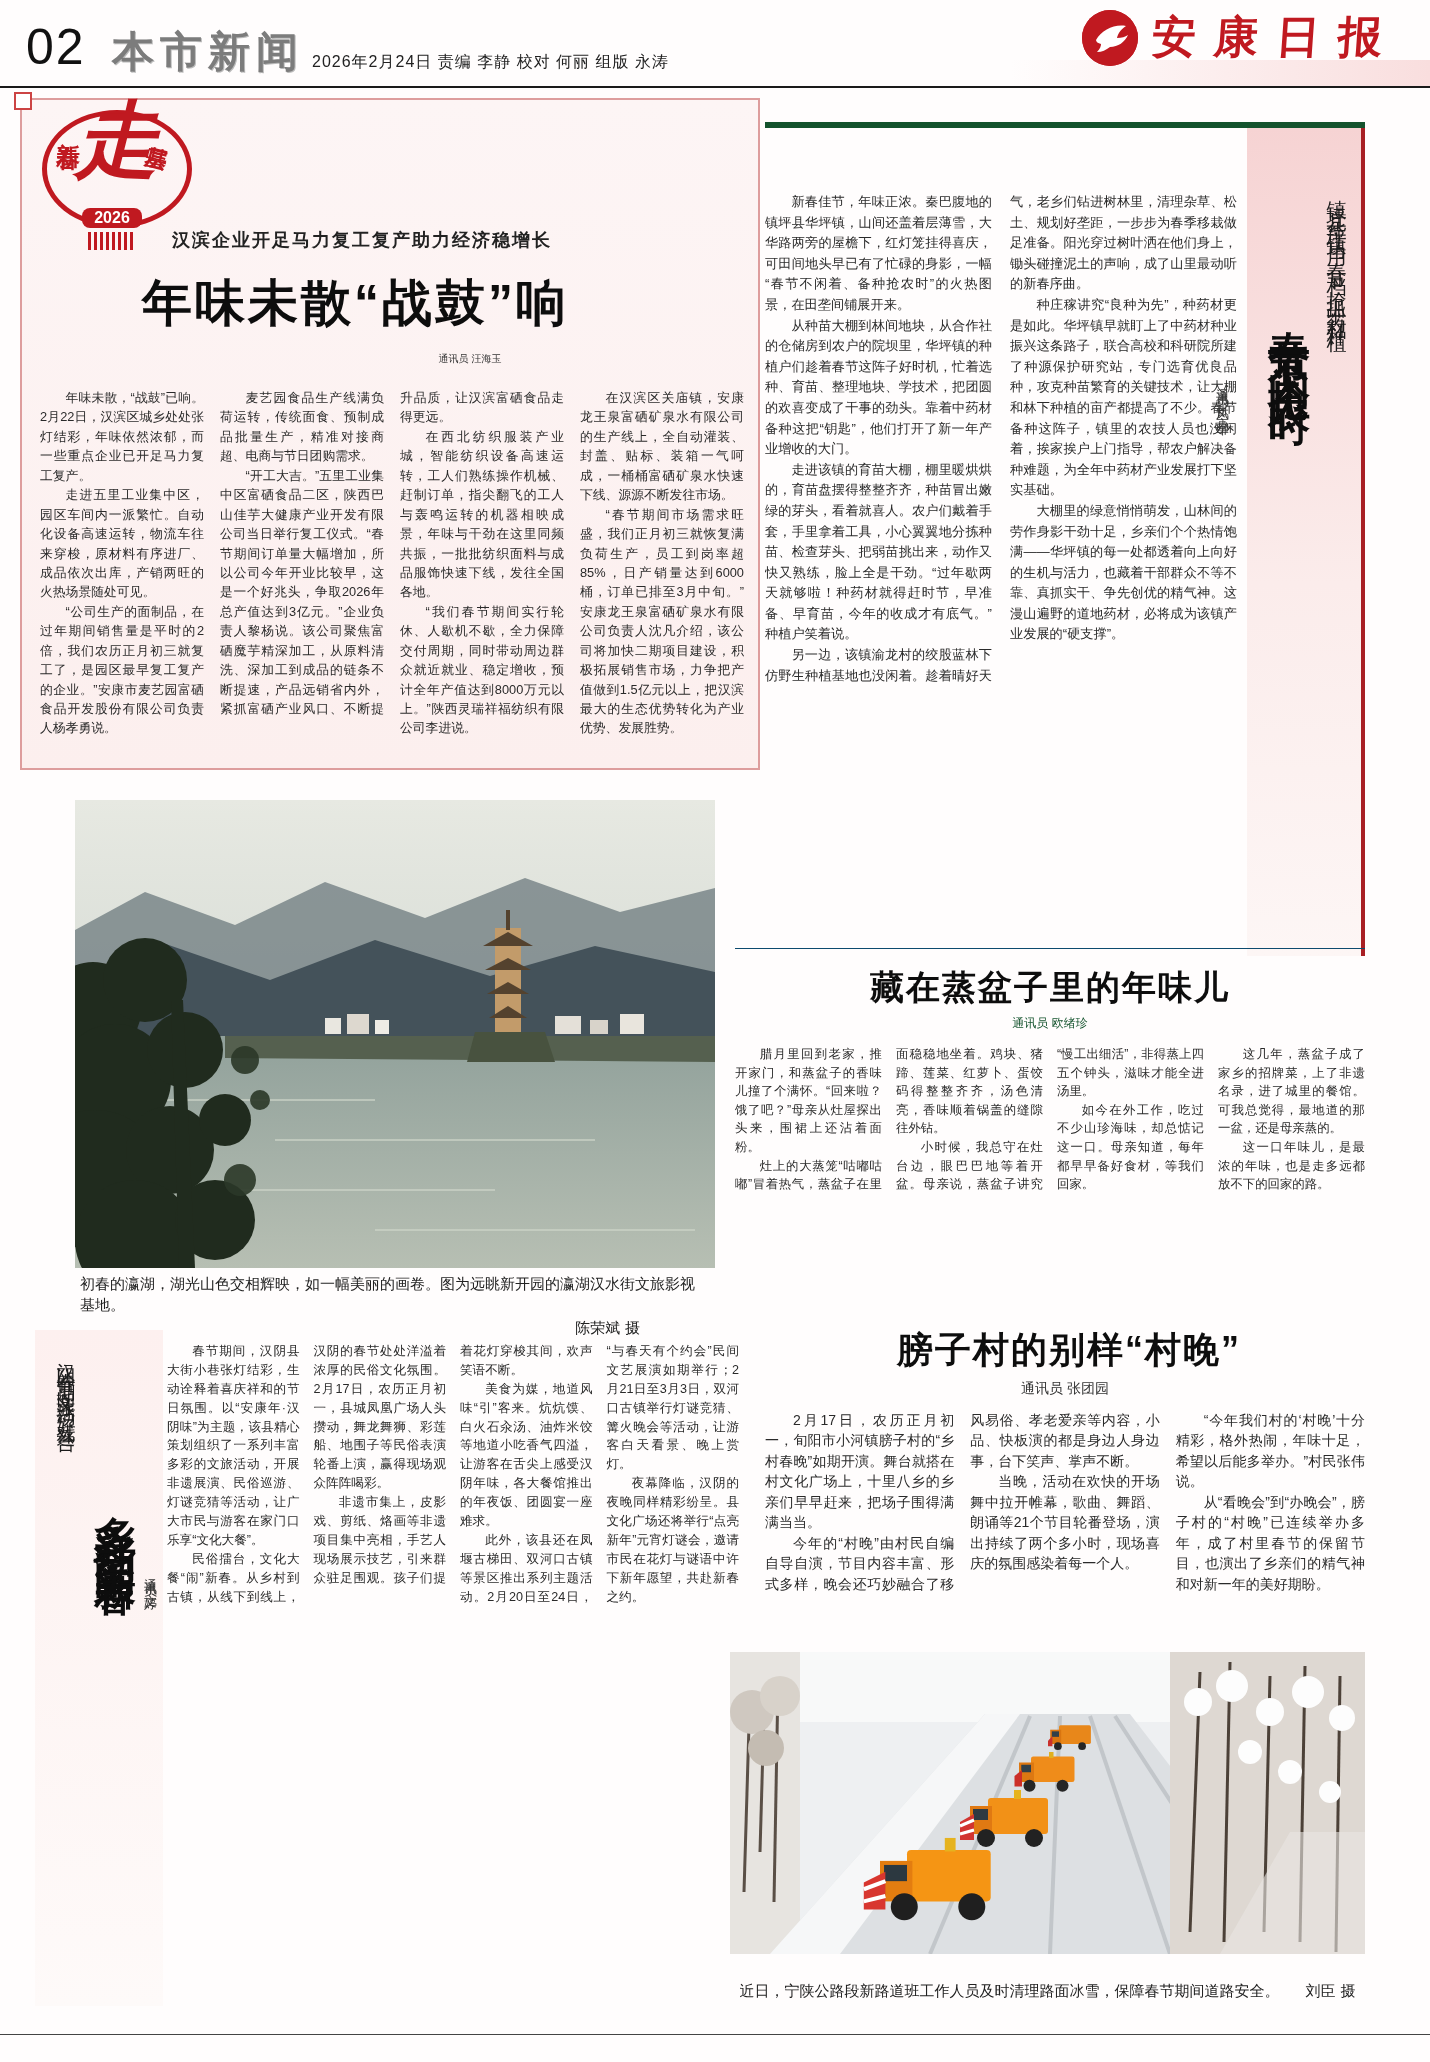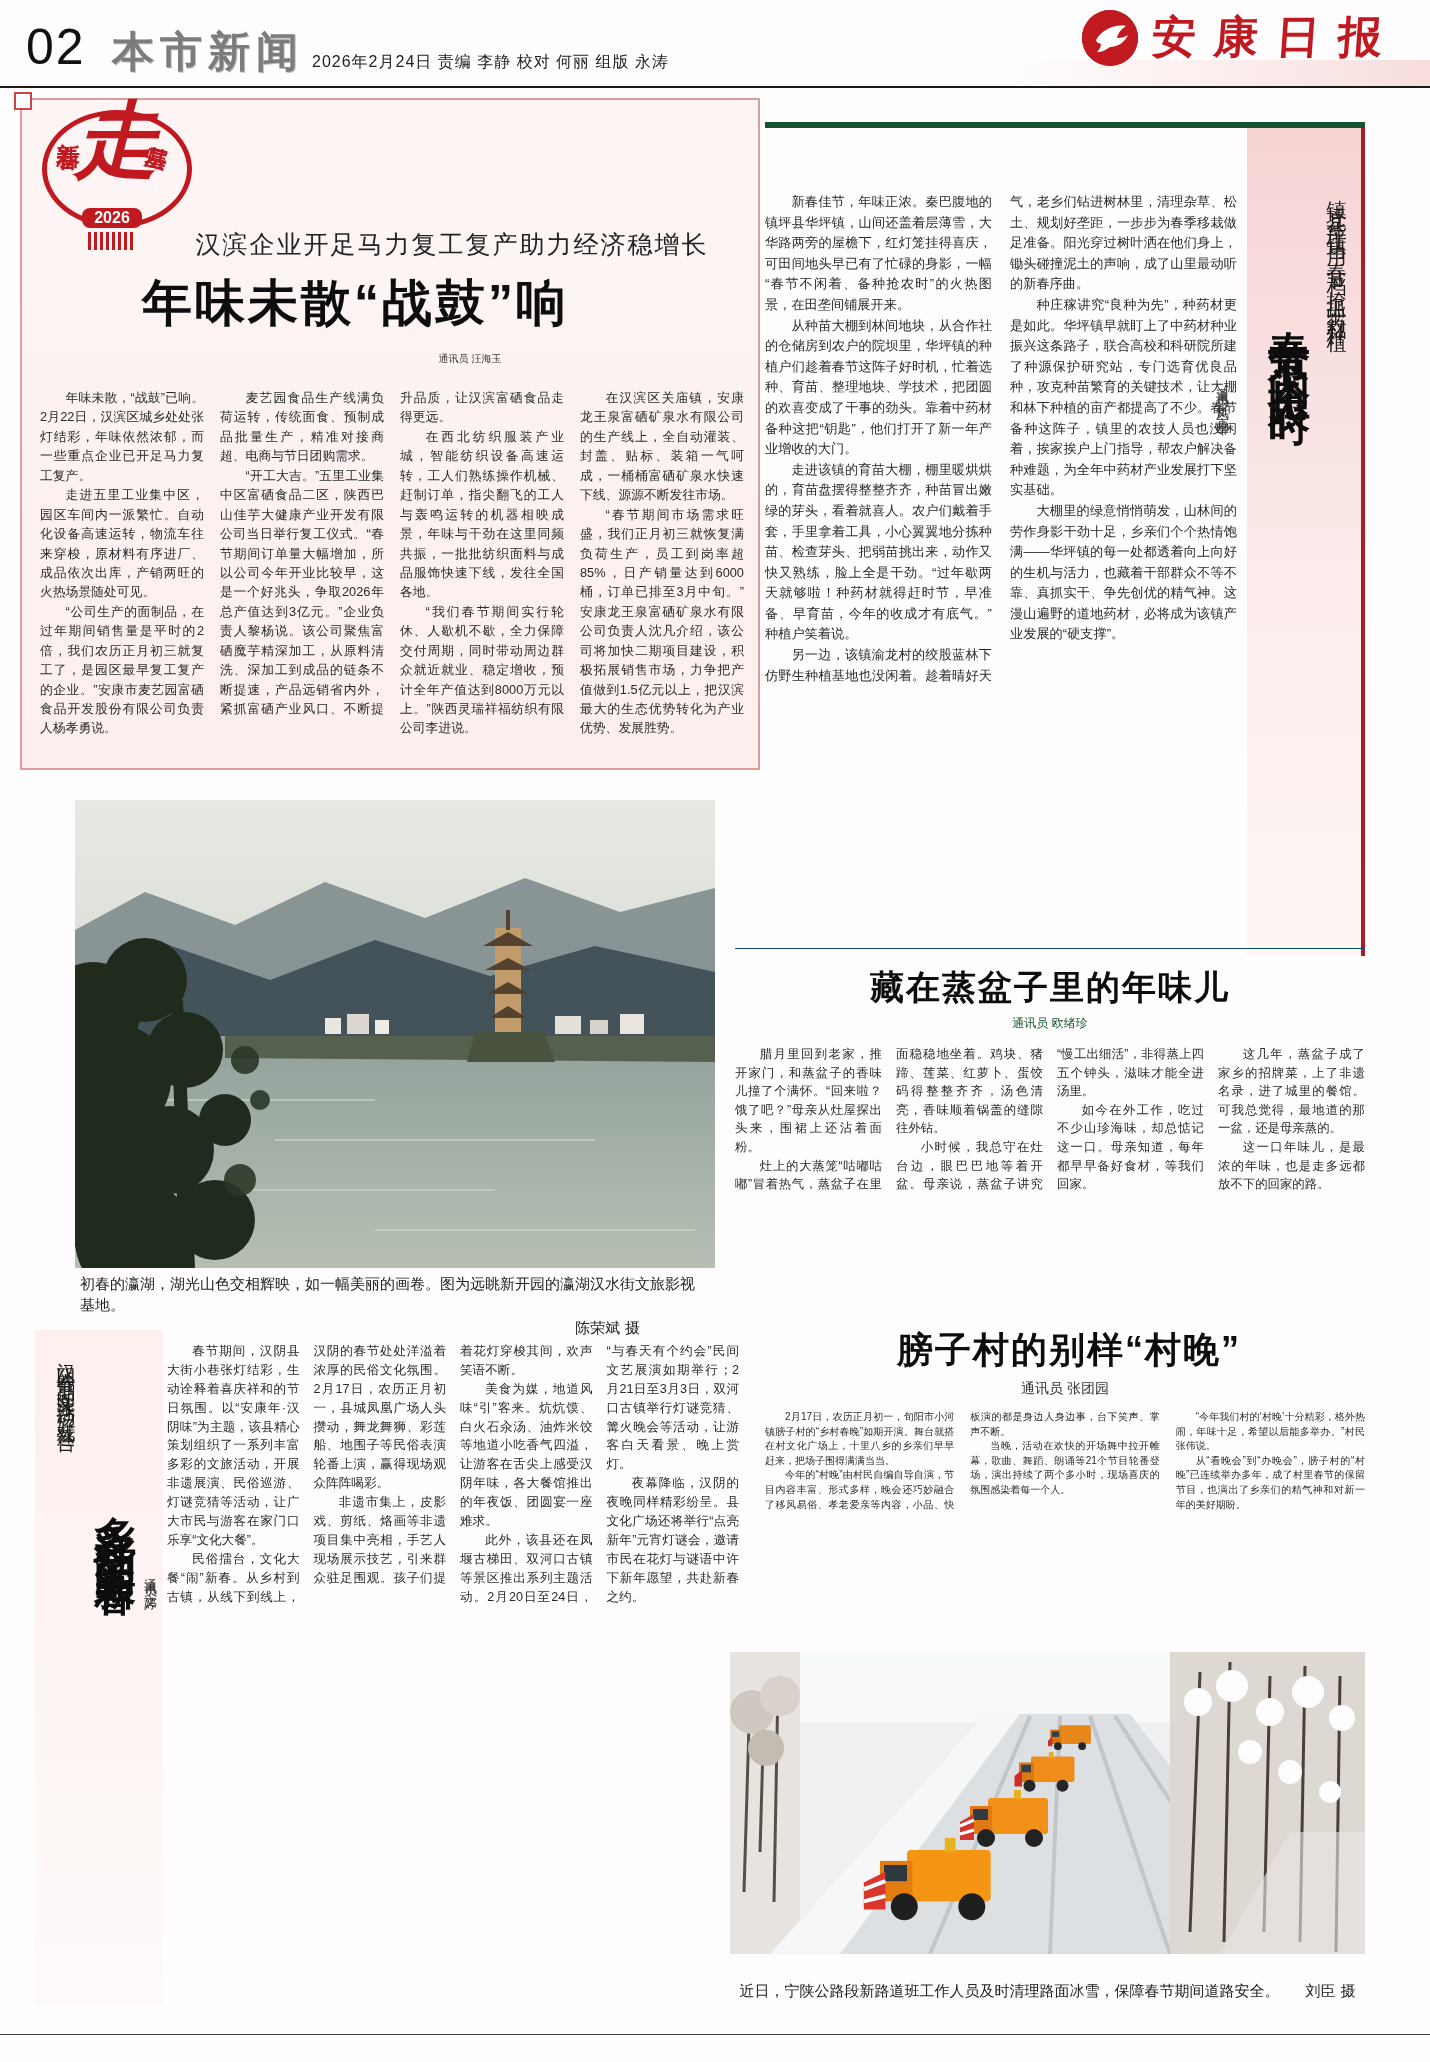--- a/index.html
+++ b/index.html
@@ -18,21 +18,21 @@
   .frame1{position:absolute;left:20px;top:98px;width:740px;height:672px;border:2px solid #dd9d9d;background:linear-gradient(180deg,#fdf5f5,#fcefee);box-sizing:border-box;}
   .frame1 .corner{position:absolute;width:14px;height:14px;border:2px solid #c44;background:#fff;}
   .c-tl{left:-8px;top:-8px}
   .badge{position:absolute;left:14px;top:4px;width:152px;height:168px;}
   .badge .lantern{position:absolute;left:6px;top:6px;width:140px;height:108px;border:5px solid #c01920;border-radius:50%;}
   .badge .zou{position:absolute;left:38px;top:-6px;width:80px;text-align:center;font-family:"DejaVu Serif",serif;font-size:84px;font-weight:bold;color:#c01920;font-style:italic;line-height:1;}
   .badge .b-left{position:absolute;left:16px;top:20px;writing-mode:vertical-rl;font-size:24px;font-weight:bold;color:#c01920;letter-spacing:4px;}
   .badge .b-right{position:absolute;right:10px;top:26px;writing-mode:vertical-rl;font-size:22px;font-weight:bold;color:#c01920;transform:rotate(14deg);letter-spacing:2px;}
   .badge .year{position:absolute;left:46px;top:104px;width:60px;text-align:center;background:#c01920;color:#fff;font-weight:bold;font-size:16px;border-radius:8px;padding:1px 0;}
   .badge .fringe{position:absolute;left:52px;top:128px;width:48px;height:18px;background:repeating-linear-gradient(90deg,#c01920 0 3px,transparent 3px 6px);}
-  .a1-kicker{position:absolute;left:150px;top:128px;width:560px;text-align:center;font-size:25px;color:#222;letter-spacing:2px;}
+  .a1-kicker{position:absolute;left:150px;top:128px;width:560px;text-align:left;font-size:18px;color:#222;letter-spacing:2px;font-weight:bold;}
   .a1-title{position:absolute;left:120px;top:170px;width:600px;text-align:left;font-size:50px;font-weight:bold;color:#0d0d0d;letter-spacing:3px;}
   .a1-byline{position:absolute;left:168px;top:252px;width:560px;text-align:center;font-size:10px;color:#333;}
   .a1-body{position:absolute;left:18px;top:288px;width:704px;height:368px;column-count:4;column-gap:16px;font-size:12.8px;line-height:1.52;text-align:justify;color:#2a2a2a;overflow:hidden;}
   .para{margin:0;text-indent:2em;}
   
   .article2{position:absolute;left:765px;top:122px;width:600px;height:828px;border-top:6px solid #14532d;box-sizing:border-box;}
   .a2-body{position:absolute;left:0;top:64px;width:472px;height:756px;column-count:2;column-gap:18px;font-size:13.2px;line-height:1.56;text-align:justify;color:#2a2a2a;overflow:hidden;}
   .a2-panel{position:absolute;right:0;top:0;width:118px;height:828px;background:linear-gradient(180deg,#f6d3d3,#fbeceb 55%,#fdf6f5);border-right:4px solid #a81f24;box-sizing:border-box;}
   .a2-kicker{position:absolute;right:10px;top:56px;writing-mode:vertical-rl;font-size:20px;color:#1c1c1c;letter-spacing:7px;height:720px;}
   .a2-title{position:absolute;left:14px;top:170px;writing-mode:vertical-rl;font-size:42px;font-weight:bold;color:#0d0d0d;letter-spacing:12px;}
@@ -50,21 +50,21 @@
   .article4{position:absolute;left:35px;top:1330px;width:710px;height:676px;}
   .a4-panel{position:absolute;left:0;top:0;width:128px;height:676px;background:linear-gradient(180deg,#fdf0ef,#fefaf9);}
   .a4-kicker{position:absolute;left:18px;top:18px;writing-mode:vertical-lr;font-size:19px;color:#1c1c1c;letter-spacing:5px;height:560px;}
   .a4-title{position:absolute;left:52px;top:152px;writing-mode:vertical-lr;font-size:42px;font-weight:bold;color:#0d0d0d;letter-spacing:10px;}
   .a4-byline{position:absolute;left:106px;top:238px;writing-mode:vertical-lr;font-size:13px;color:#333;letter-spacing:3px;}
   .a4-body{position:absolute;left:132px;top:12px;width:572px;height:652px;column-count:4;column-gap:14px;font-size:12.6px;line-height:1.5;text-align:justify;color:#2a2a2a;overflow:hidden;}
   
   .article5{position:absolute;left:765px;top:1322px;width:600px;height:320px;}
   .a5-title{position:absolute;left:4px;top:4px;width:600px;text-align:center;font-size:36px;font-weight:bold;color:#0d0d0d;letter-spacing:2px;}
   .a5-byline{position:absolute;left:0;top:58px;width:600px;text-align:center;font-size:14px;color:#333;}
-  .a5-body{position:absolute;left:0;top:88px;width:600px;height:228px;column-count:3;column-gap:16px;font-size:10px;line-height:1.46;text-align:justify;color:#2a2a2a;overflow:hidden;}
+  .a5-body{position:absolute;left:0;top:88px;width:600px;height:228px;column-count:3;column-gap:16px;font-size:14px;line-height:1.46;text-align:justify;color:#2a2a2a;overflow:hidden;}
   
   .photo2{position:absolute;left:730px;top:1652px;width:635px;height:302px;background:#eef0f2;overflow:hidden;}
   .caption2{position:absolute;left:730px;top:1982px;width:635px;font-family:"DejaVu Serif",serif;font-size:15px;color:#222;display:flex;justify-content:center;gap:26px;}
   .caption2 .credit{white-space:nowrap;}
   .bottomrule{position:absolute;left:0;top:2034px;width:1430px;height:1px;background:#444;}
 </style>
 </head>
 <body>
 
 <div class="page">

